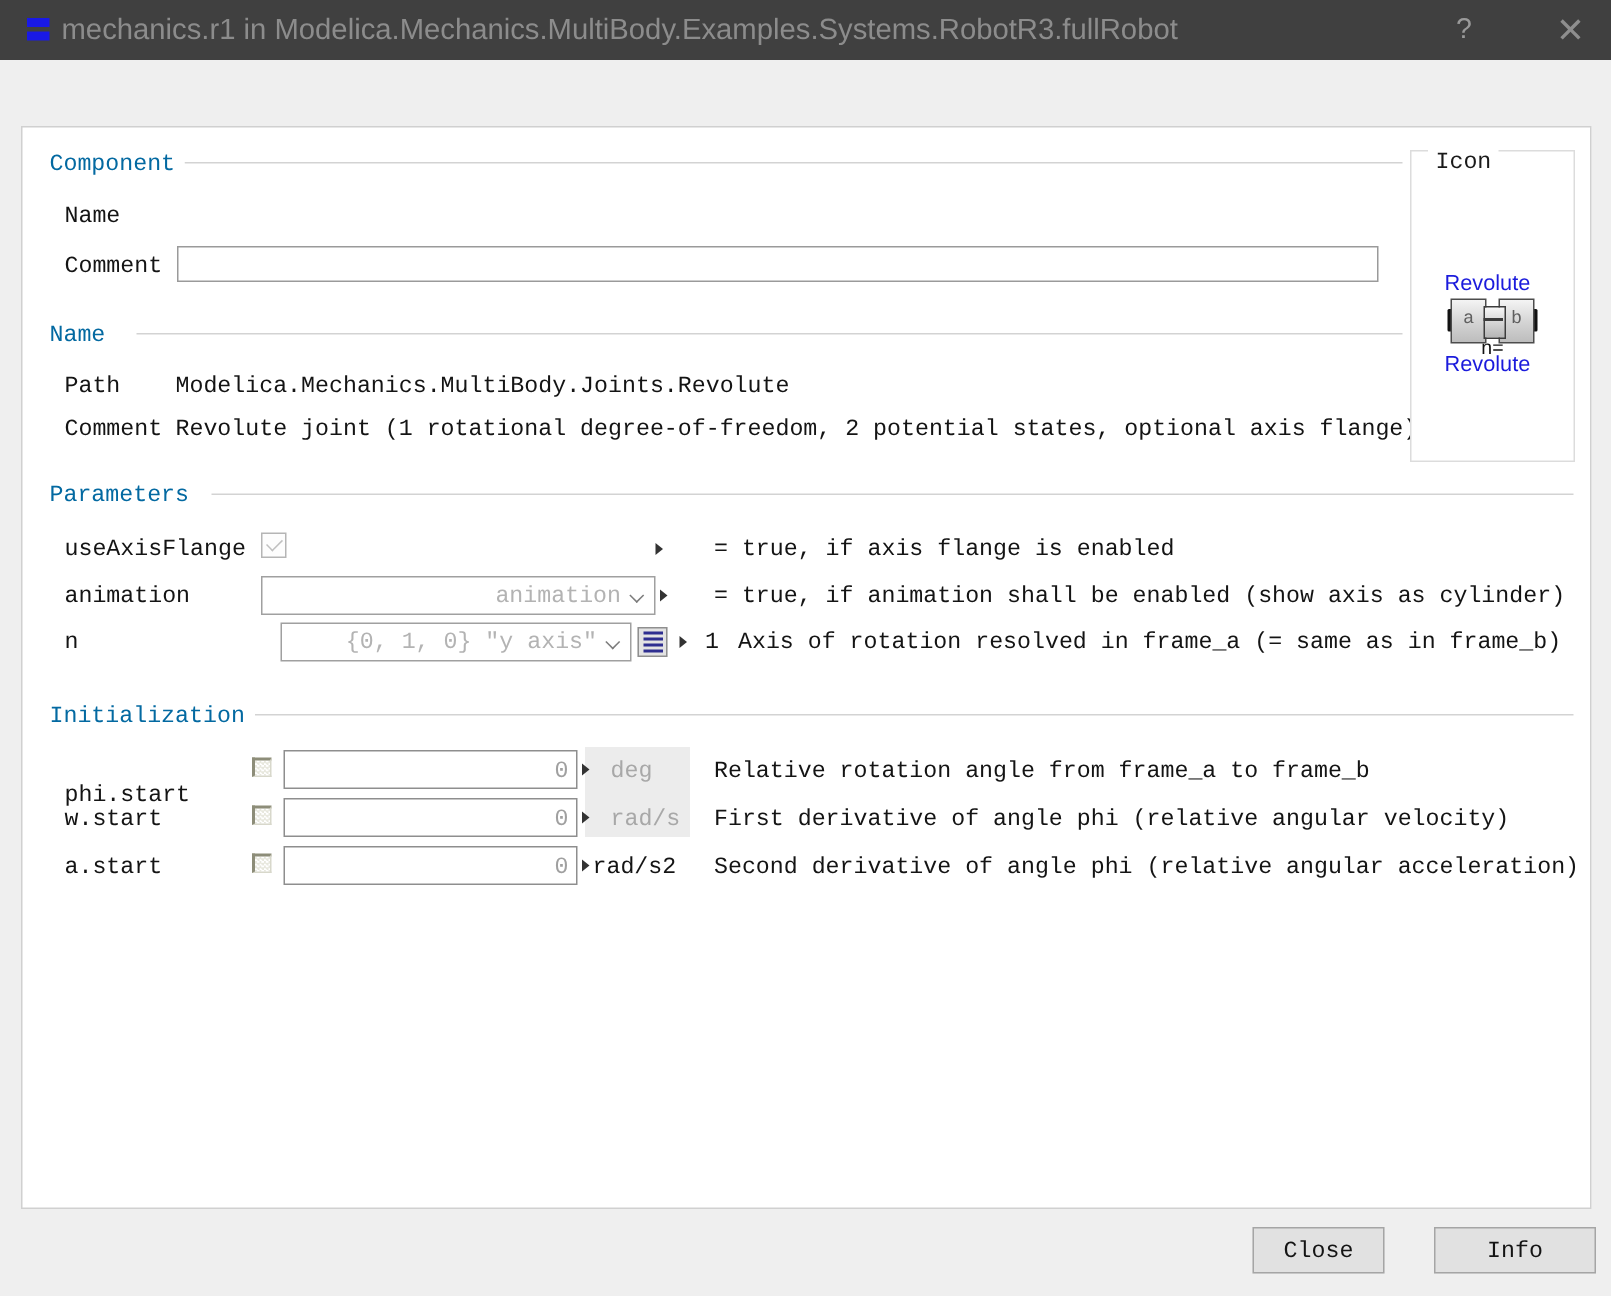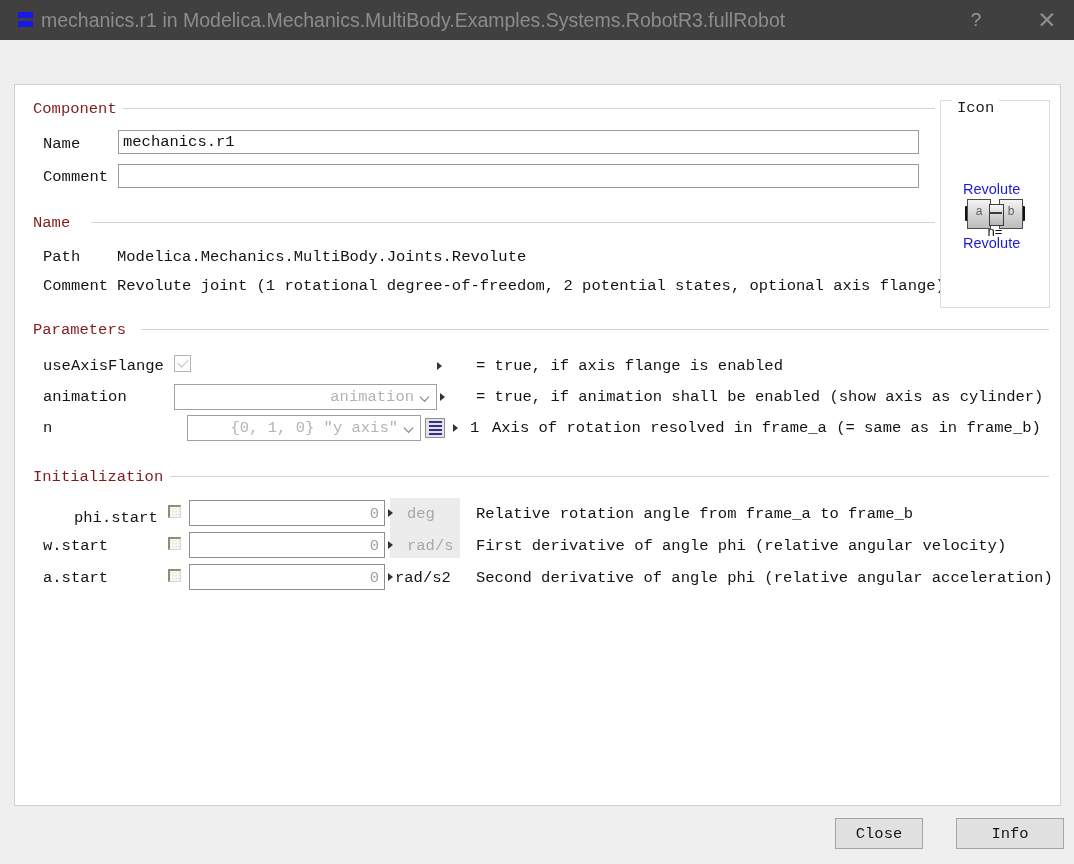--- a/index.html
+++ b/index.html
@@ -77,21 +77,21 @@
     position: absolute; left: 14px; top: 84px; width: 1047px; height: 722px;
     background: #ffffff;
     border: 1px solid #d0d0d0;
     box-sizing: border-box;
   }
 
   
   .group-label {
     position: absolute;
     font-family: "Liberation Mono", monospace;
-    font-size: 15.5px; color: #7f1d1d;
+    font-size: 15.5px; color: #0369a1;
     background: #ffffff;
     padding: 0 6px 0 0;
     white-space: nowrap;
     z-index: 2;
   }
   .group-line {
     position: absolute; height: 1px; background: #d3d3d3;
   }
 
   
@@ -304,21 +304,20 @@
     <div class="tb-btn" id="close-btn">✕</div>
   </div>
 
 
   <div id="panel">
 
     <div class="group-label" style="left:18px; top:15px;">Component</div>
     <div class="group-line" style="left:108px; top:23px; width:812px;"></div>
 
     <div class="mono" style="left:28px; top:50px;text-align:center;">Name</div>
-    <div class="field" style="left:103px; top:45px; width:801px; height:24px; line-height:23px;">mechanics.r1</div>
 
     <div class="mono" style="left:28px; top:83px;">Comment</div>
     <div class="field" style="left:103px; top:79px; width:801px; height:24px; line-height:23px;"></div>
 
     <div class="group-label" style="left:18px; top:129px;">Name</div>
     <div class="group-line" style="left:76px; top:137px; width:844px;"></div>
 
     <div class="mono" style="left:28px; top:163px;">Path</div>
     <div class="mono" style="left:102px; top:163px;">Modelica.Mechanics.MultiBody.Joints.Revolute</div>
 
@@ -356,21 +355,21 @@
     </div>
     <div class="arrow" style="left:438px; top:339px;"></div>
     <div class="mono" style="left:455px; top:334px;">1</div>
     <div class="mono" style="left:477px; top:334px;">Axis of rotation resolved in frame_a (= same as in frame_b)</div>
 
     <div class="group-label" style="left:18px; top:383px;">Initialization</div>
     <div class="group-line" style="left:155px; top:391px; width:879px;"></div>
 
     <div id="unit-band" style="left:375px; top:413px; width:70px; height:60px;"></div>
 
-    <div class="mono" style="left:28px; top:424px;margin-left:31px;">phi.start</div>
+    <div class="mono" style="left:28px; top:436px;">phi.start</div>
     <div class="cbox-empty" style="left:153px; top:420px;"></div>
     <div class="numfield" style="left:174px; top:415px; width:196px; height:26px;">0</div>
     <div class="arrow" style="left:373px; top:424px;"></div>
     <div class="mono grey" style="left:392px; top:420px;">deg</div>
     <div class="mono" style="left:461px; top:420px;">Relative rotation angle from frame_a to frame_b</div>
 
     <div class="mono" style="left:28px; top:452px;">w.start</div>
     <div class="cbox-empty" style="left:153px; top:452px;"></div>
     <div class="numfield" style="left:174px; top:447px; width:196px; height:26px;">0</div>
     <div class="arrow" style="left:373px; top:456px;"></div>

